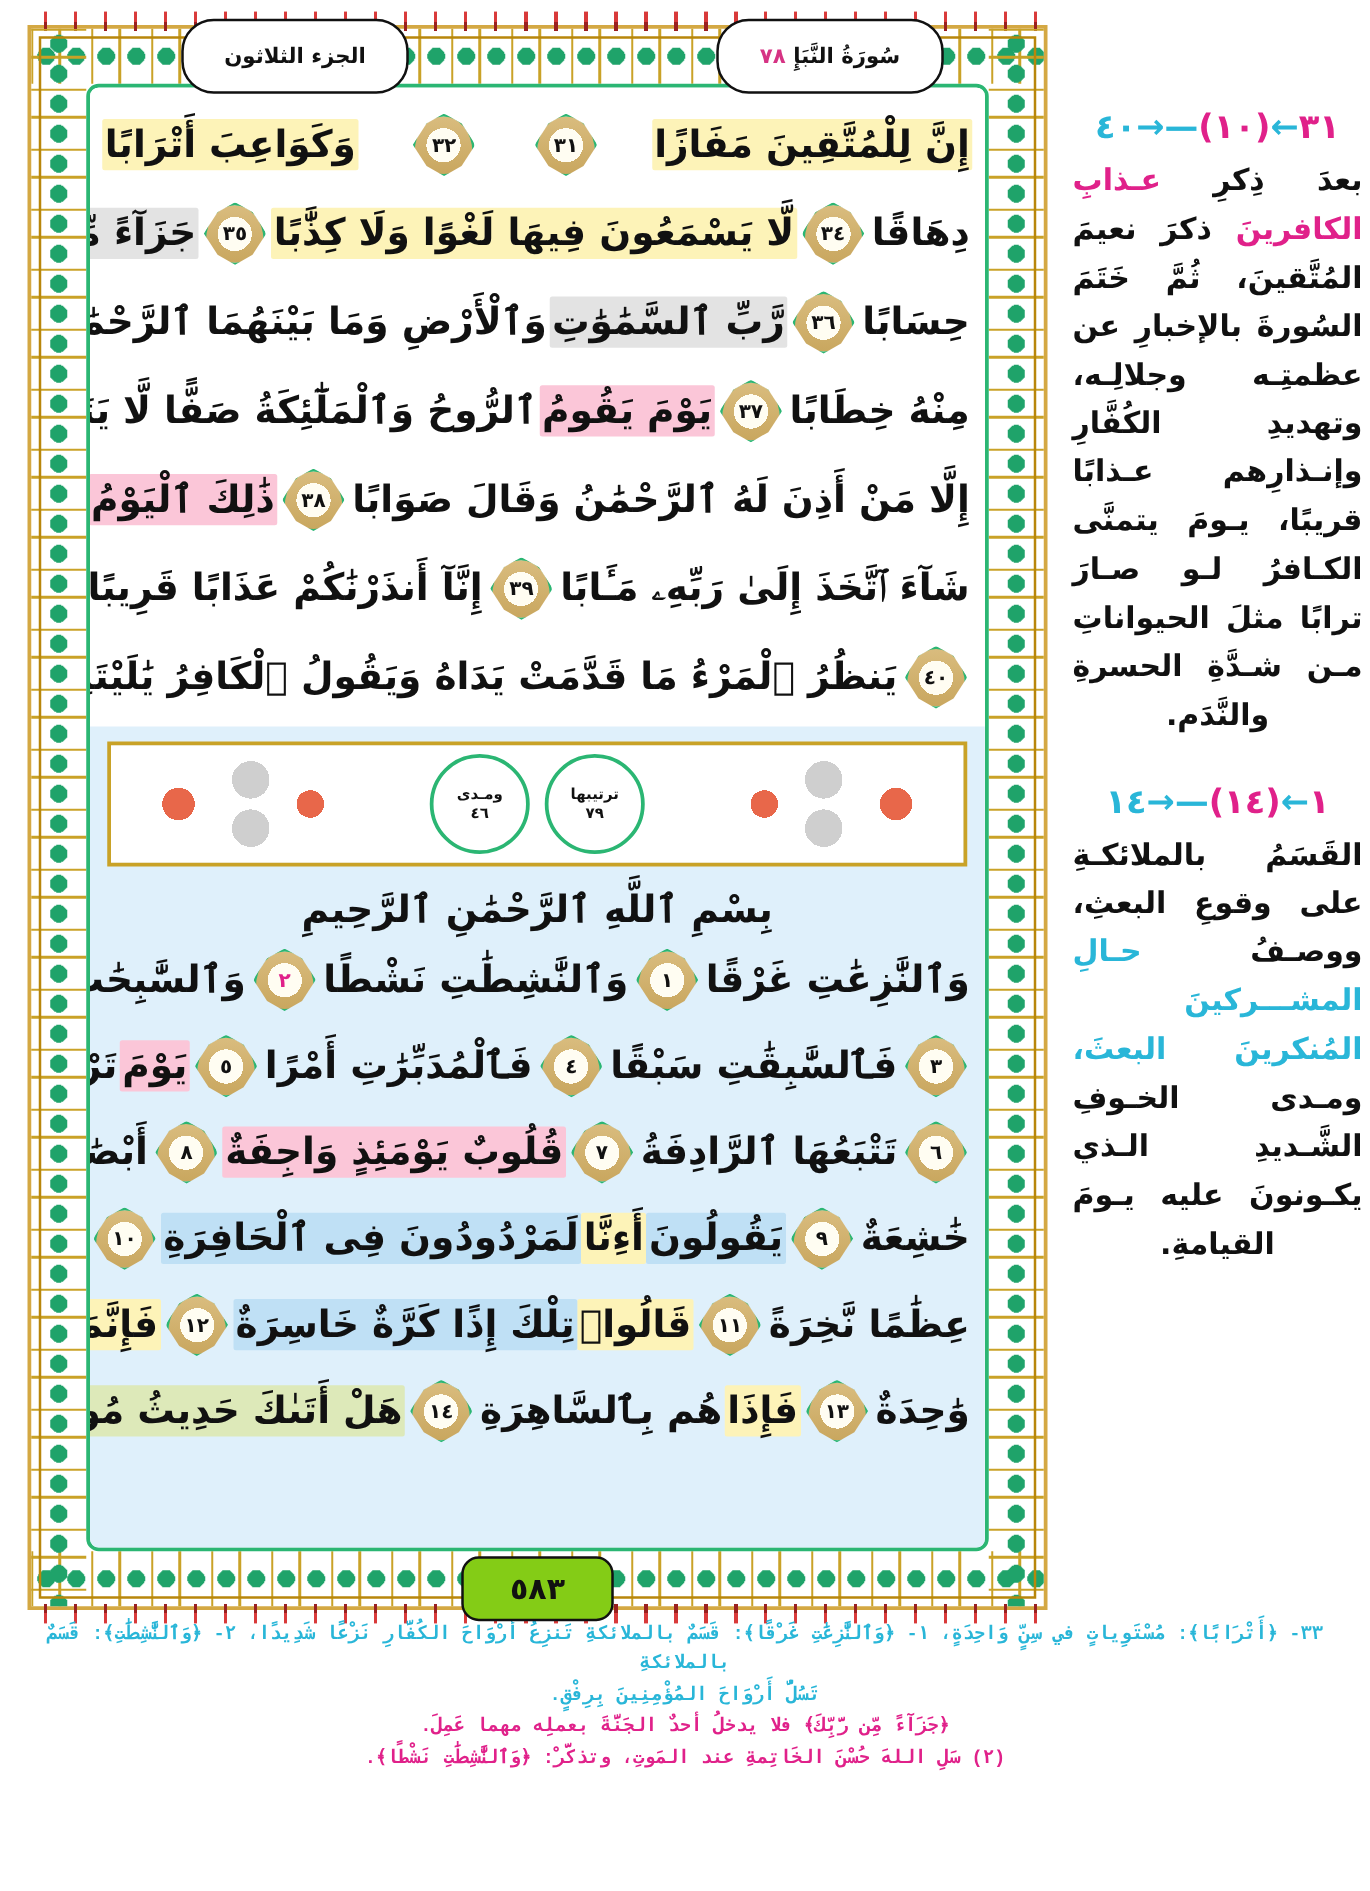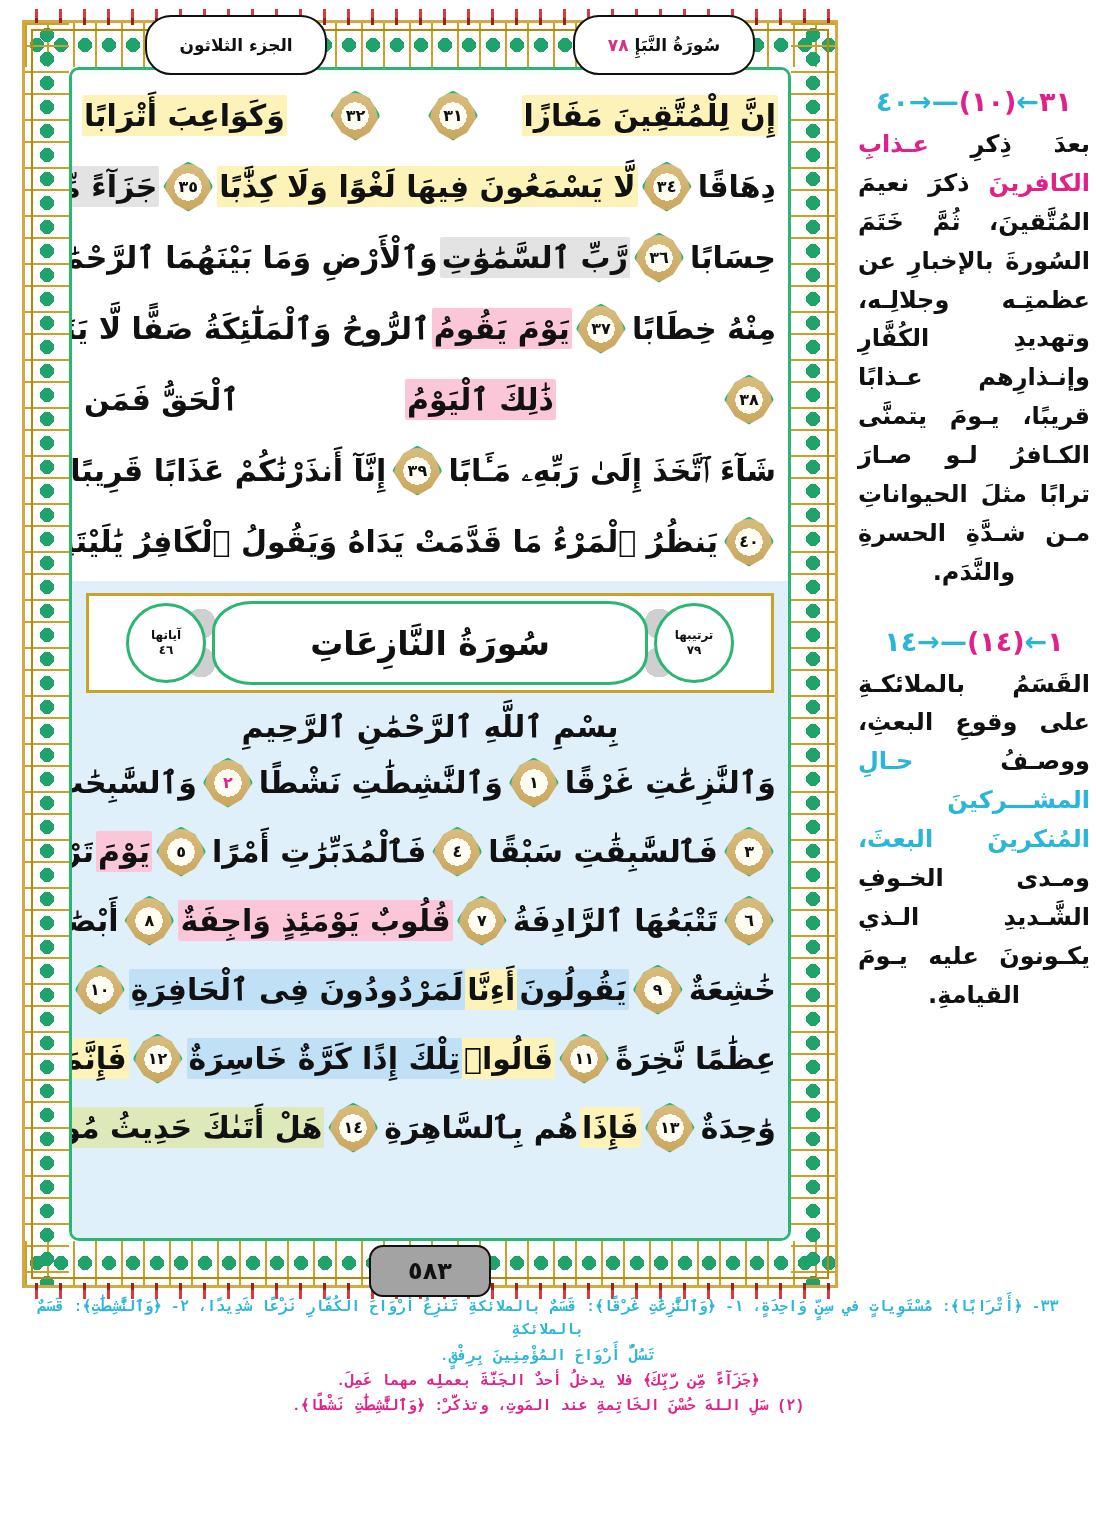--- a/index.html
+++ b/index.html
@@ -78,21 +78,21 @@
     font-size:17px;font-weight:bold;color:#111;
     white-space:nowrap;
   }
   .cartouche.left{right:80px;}
   .cartouche.right{left:120px;}
   .cartouche .num{color:#d63384;margin-inline-start:6px;}
 
   
   .pagenum{
     position:absolute;bottom:-12px;left:50%;transform:translateX(-50%);
-    width:118px;height:48px;background:#a3a3a3;border:2px solid #111;
+    width:118px;height:48px;background:#84cc16;border:2px solid #111;
     border-radius:14px;display:flex;align-items:center;justify-content:center;
     font-size:24px;font-weight:bold;color:#111;z-index:6;letter-spacing:1px;
   }
 
   
   .body{
     position:absolute;
     left:44px;right:44px;top:44px;bottom:44px;
     border:3px solid #2bb673;
     border-radius:10px;
@@ -289,20 +289,21 @@
           </div>
           <div class="ayah-line">
             <span class="seg ">مِنْهُ خِطَابًا</span>
             <span class="ayah-no">
               <span>٣٧</span>
             </span>
             <span class="seg hl-pink">يَوْمَ يَقُومُ</span>
             <span class="seg ">ٱلرُّوحُ وَٱلْمَلَٰٓئِكَةُ صَفًّا لَّا يَتَكَلَّمُونَ</span>
           </div>
           <div class="ayah-line">
+            <span class="seg ">إِلَّا مَنْ أَذِنَ لَهُ ٱلرَّحْمَٰنُ وَقَالَ صَوَابًا</span>
             <span class="ayah-no">
               <span>٣٨</span>
             </span>
             <span class="seg hl-pink">ذَٰلِكَ ٱلْيَوْمُ</span>
             <span class="seg ">ٱلْحَقُّ فَمَن</span>
           </div>
           <div class="ayah-line">
             <span class="seg ">شَآءَ ٱتَّخَذَ إِلَىٰ رَبِّهِۦ مَـَٔابًا</span>
             <span class="ayah-no">
               <span>٣٩</span>
@@ -319,25 +320,22 @@
 
       <div class="nazi-block">
 
         <div class="surah-banner">
           <div class="banner-orn l"></div>
           <div class="banner-orn r"></div>
           <div class="banner-oval">
             <span>ترتيبها</span>
             <span>٧٩</span>
           </div>
-          <div class="banner-center">
-            <span>سُورَةُ النَّازِعَاتِ</span>
-          </div>
           <div class="banner-oval">
-            <span>آياتها</span>
+            <span>ومـدى</span>
             <span>٤٦</span>
           </div>
         </div>
 
         <div class="basmala">بِسْمِ ٱللَّهِ ٱلرَّحْمَٰنِ ٱلرَّحِيمِ</div>
 
         <div id="nazi-block">
             <div class="ayah-line">
               <span class="seg ">وَٱلنَّٰزِعَٰتِ غَرْقًا</span>
               <span class="ayah-no">

